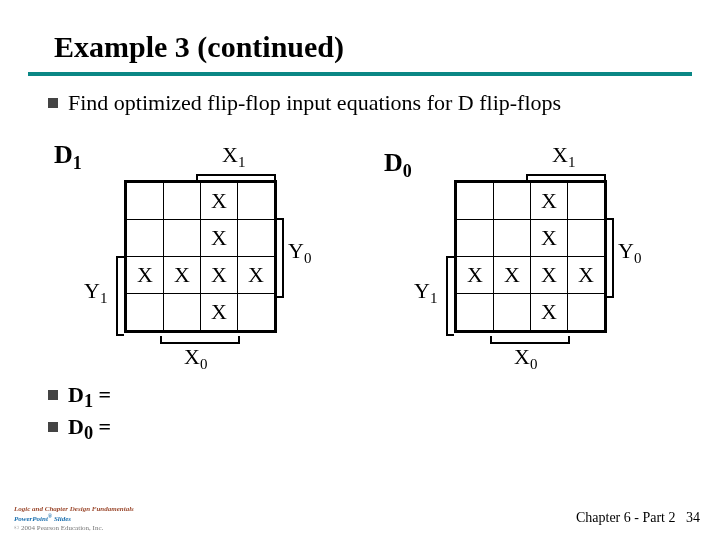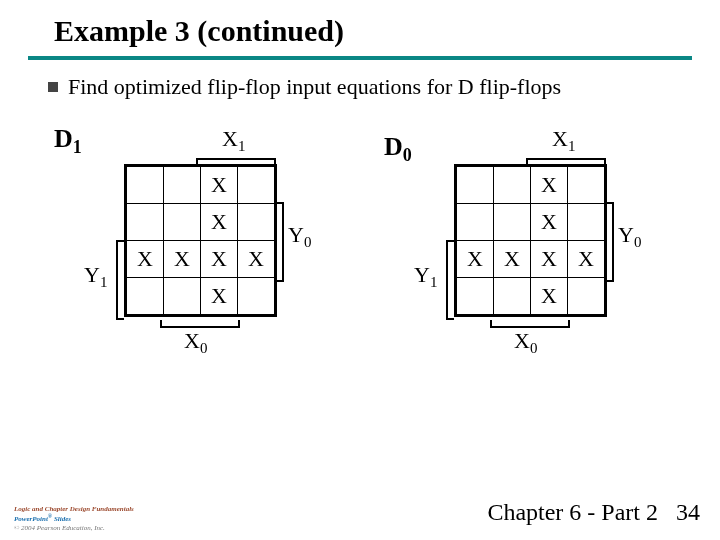--- a/index.html
+++ b/index.html
@@ -8,21 +8,21 @@
     width: 720px;
     height: 540px;
     background: white;
     font-family: "Times New Roman", serif;
     position: relative;
     overflow: hidden;
   }
   .title {
     font-size: 30px;
     font-weight: bold;
-    padding: 14px 0 8px 54px;
+    padding: 30px 0 8px 54px;
   }
   .rule {
     height: 4px;
     background: #0a8785;
     margin: 0 28px 14px 28px;
   }
   .bullet-line {
     font-size: 22px;
     padding-left: 48px;
     margin-bottom: 24px;
@@ -132,26 +132,26 @@
   }
   .footer-left {
     position: absolute;
     left: 14px;
     bottom: 8px;
     font-size: 7px;
     line-height: 1.2;
   }
   .logic-line { color: #9c4a2f; font-style: italic; font-weight: bold; }
   .pp-line { color: #1a6fae; font-style: italic; font-weight: bold; }
-  .copy-line { color: #777; font-style: italic; }
+  .copy-line { color: #777; }
   .footer-right {
     position: absolute;
     right: 20px;
     bottom: 14px;
-    font-size: 24px;
+    font-size: 14px;
   }
 </style>
 </head>
 <body>
 
 <div class="title">Example 3 (continued)</div>
 <div class="rule"></div>
 
 <div class="bullet-line">
   <span class="sq"></span><span>Find optimized flip-flop input equations for D flip-flops</span>
@@ -239,20 +239,22 @@
     <div class="axis-label" style="left:234px;top:98px">Y<sub>0</sub></div>
     <div class="bracket-left"></div>
     <div class="axis-label" style="left:30px;top:138px">Y<sub>1</sub></div>
     <div class="bracket-bottom"></div>
     <div class="axis-label" style="left:130px;top:204px">X<sub>0</sub></div>
   </div>
 
 </div>
 
 <div class="equations">
+  <div class="eq-line"><span class="sq"></span><b>D<sub>1</sub> =</b></div>
+  <div class="eq-line"><span class="sq"></span><b>D<sub>0</sub> =</b></div>
 </div>
 
 <div class="footer-left">
   <div class="logic-line">Logic and Chapter Design Fundamentals</div>
   <div class="pp-line">PowerPoint<sup>®</sup> Slides</div>
   <div class="copy-line">© 2004 Pearson Education, Inc.</div>
 </div>
 
 <div class="footer-right">
   <span>Chapter 6 - Part 2</span>&nbsp;&nbsp;&nbsp;<span>34</span>

